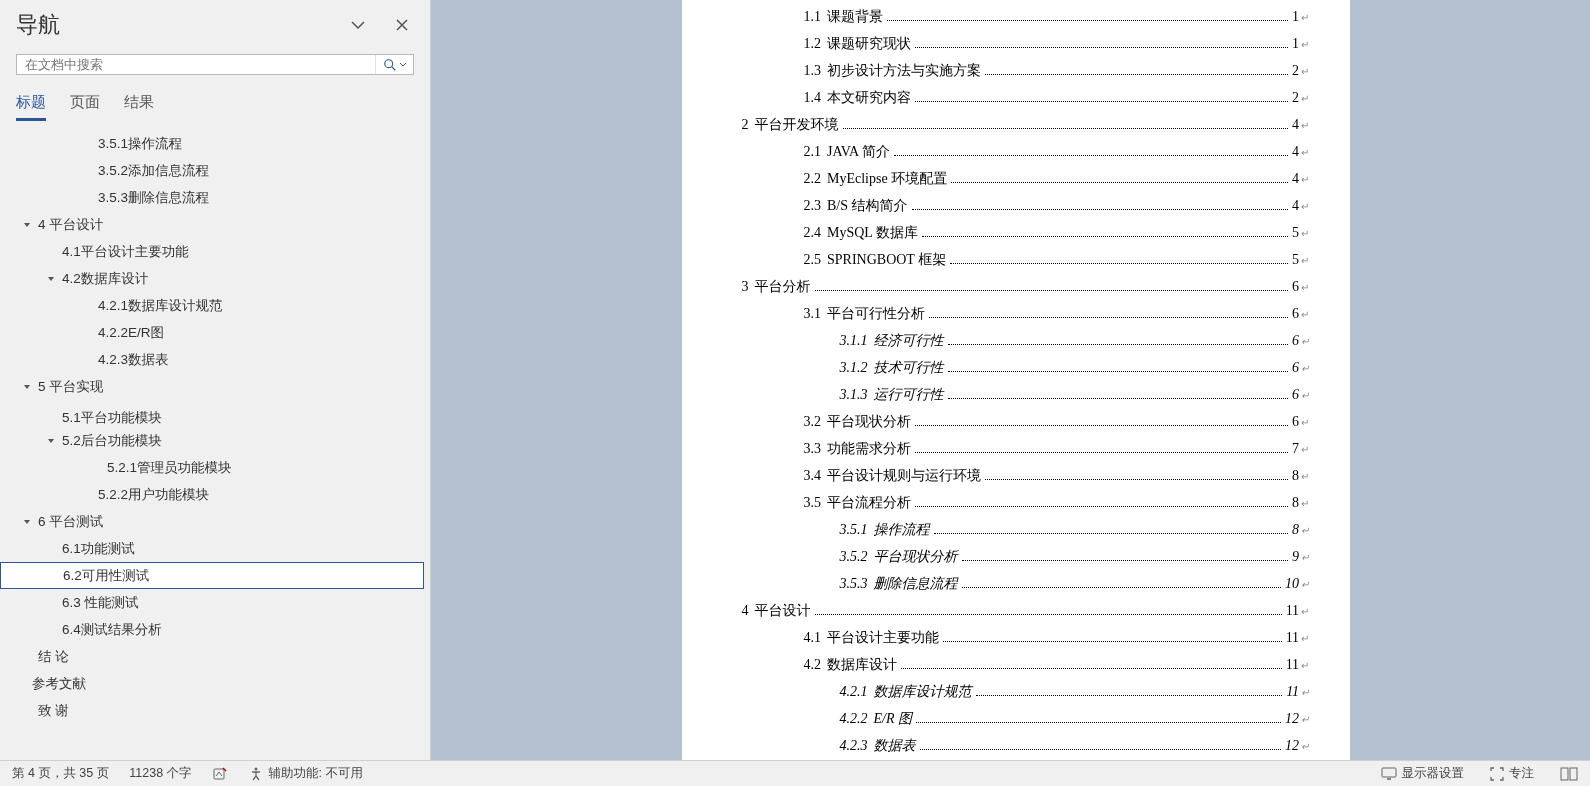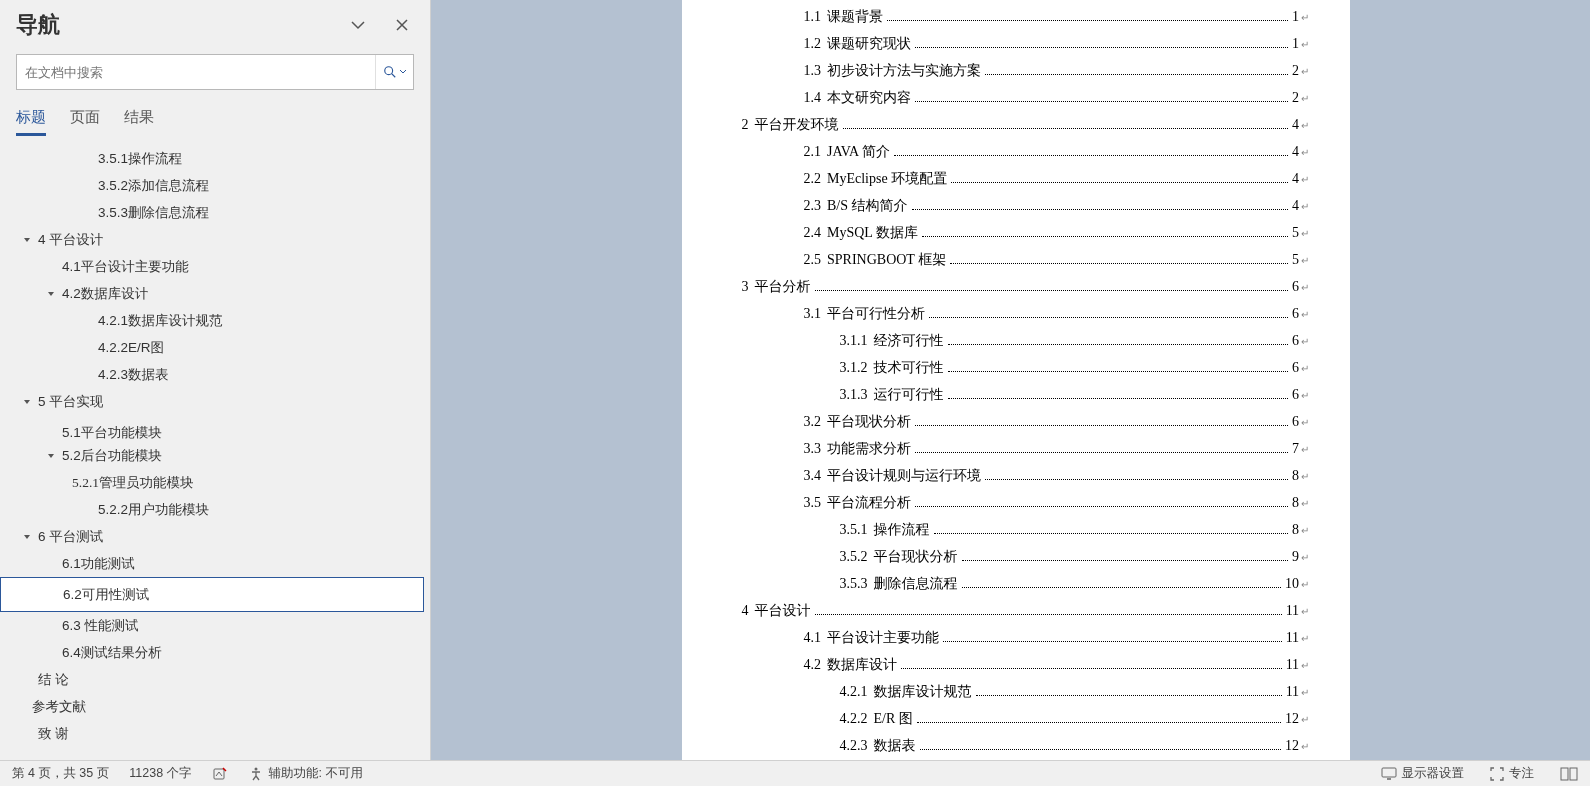--- a/index.html
+++ b/index.html
@@ -25,21 +25,21 @@
       display: flex;
       flex-direction: column;
     }
     .nav-header {
       display: flex;
       align-items: center;
       padding: 10px 16px 8px 16px;
     }
     .nav-title {
       font-size: 22px;
-      font-weight: 700;
+      font-weight: 400;
       color: #333;
       flex: 1;
     }
     .nav-header-btns {
       display: flex;
       gap: 20px;
     }
     .nav-icon-btn {
       width: 24px;
       height: 24px;
@@ -47,21 +47,21 @@
       align-items: center;
       justify-content: center;
       cursor: pointer;
       color: #555;
     }
     .search-box {
       margin: 6px 16px 10px 16px;
       display: flex;
       border: 1px solid #b8b8b8;
       background: #fff;
-      height: 36px;
+      height: 21px;
     }
     .search-input {
       flex: 1;
       border: none;
       outline: none;
       padding: 0 8px;
       font-size: 13px;
       font-family: inherit;
     }
     .search-btn {
@@ -100,21 +100,21 @@
       display: flex;
       align-items: center;
       height: 27px;
       cursor: pointer;
       font-size: 13.5px;
       color: #333;
     }
     .tree-item.selected {
       background: #fff;
       border: 1px solid #2b579a;
-      height: 35px;
+      height: 27px;
     }
     .tree-caret {
       width: 14px;
       height: 14px;
       display: flex;
       align-items: center;
       justify-content: center;
       margin-right: 4px;
     }
     .tree-label {
@@ -173,21 +173,21 @@
     .toc-page {
       white-space: nowrap;
     }
     .toc-marker {
       font-size: 10px;
       color: #888;
       margin-left: 2px;
     }
     .lvl1 { padding-left: 30px; }
     .lvl2 { padding-left: 92px; }
-    .lvl3 { padding-left: 128px; }
+    .lvl3 { padding-left: 128px; font-style: italic; }
     .status-bar {
       height: 26px;
       background: #f0f0f0;
       border-top: 1px solid #d0d0d0;
       display: flex;
       align-items: center;
       padding: 0 12px;
       font-size: 12.5px;
       color: #444;
     }
@@ -311,21 +311,21 @@
           <span class="tree-label">5.1平台功能模块</span>
         </div>
         <div class="tree-item" style="padding-left: 44px;">
           <span class="tree-caret">
             <svg width="10" height="10" viewBox="0 0 10 10">
               <path d="M2 3 L5 7 L8 3 Z" fill="#555"></path>
             </svg>
           </span>
           <span class="tree-label">5.2后台功能模块</span>
         </div>
-        <div class="tree-item" style="padding-left: 54px; font-family: Liberation Serif, serif;">
+        <div class="tree-item" style="padding-left: 89px;">
           <span class="tree-caret"></span>
           <span class="tree-label">5.2.1管理员功能模块</span>
         </div>
         <div class="tree-item" style="padding-left: 80px;">
           <span class="tree-caret"></span>
           <span class="tree-label">5.2.2用户功能模块</span>
         </div>
         <div class="tree-item" style="padding-left: 20px;">
           <span class="tree-caret">
             <svg width="10" height="10" viewBox="0 0 10 10">

